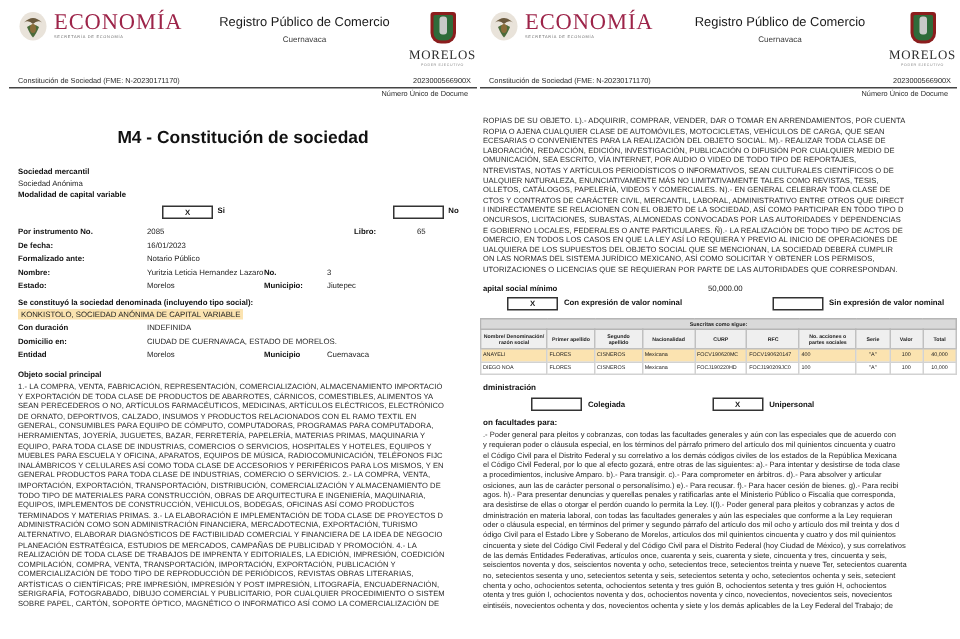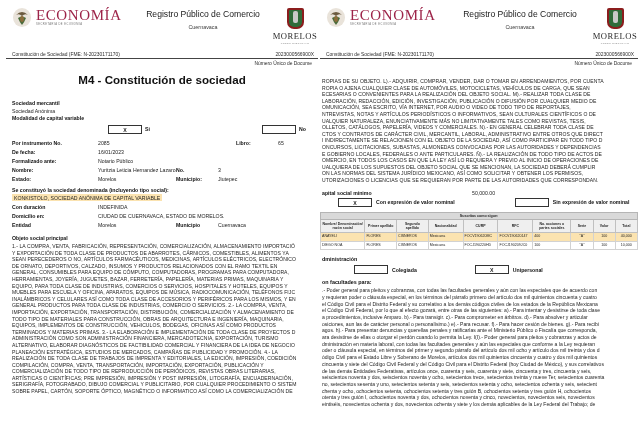--- a/index.html
+++ b/index.html
@@ -96,21 +96,21 @@
   }
   .fme-num{font-size:4.9px;}
   .unique-row{
     text-align:right;font-size:4.9px;color:#2b2b2b;
     padding:2px 6px 0 0;
   }
 
   
   .m4-title{
     text-align:center;font-size:11.6px;font-weight:bold;color:#111;
-    margin-top:7px;margin-bottom:14px;
+    margin-top:19px;margin-bottom:14px;
   }
   .lbl-bold{font-size:5.2px;font-weight:bold;color:#111;}
   .lbl{font-size:5.2px;color:#1e1e1e;}
   .row{display:flex;align-items:baseline;padding:0 6px;margin-bottom:3px;}
   .row-tight{margin-bottom:1.5px;}
   .c-label{width:86px;flex:0 0 auto;}
   .c-val{flex:1;}
   .checkbox{
     display:inline-block;width:34px;height:9px;border:0.8px solid #333;
     text-align:center;font-size:5.2px;line-height:9px;font-weight:bold;

